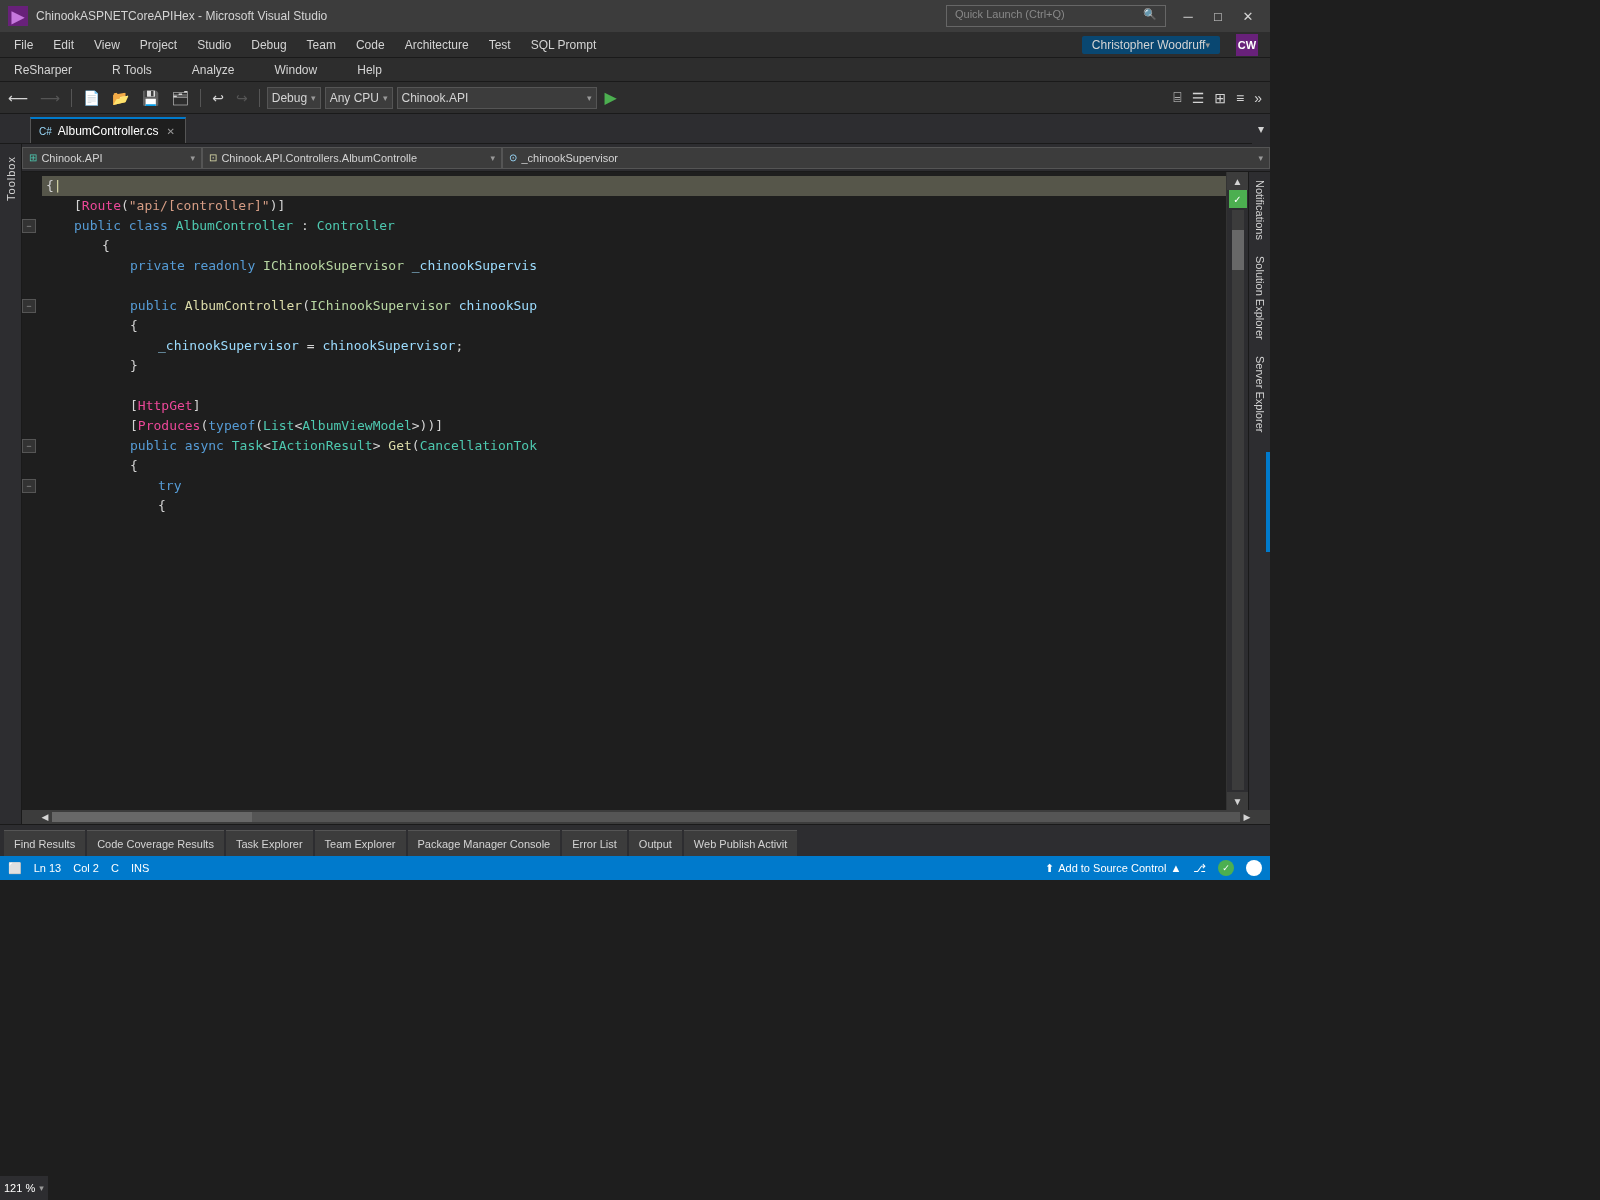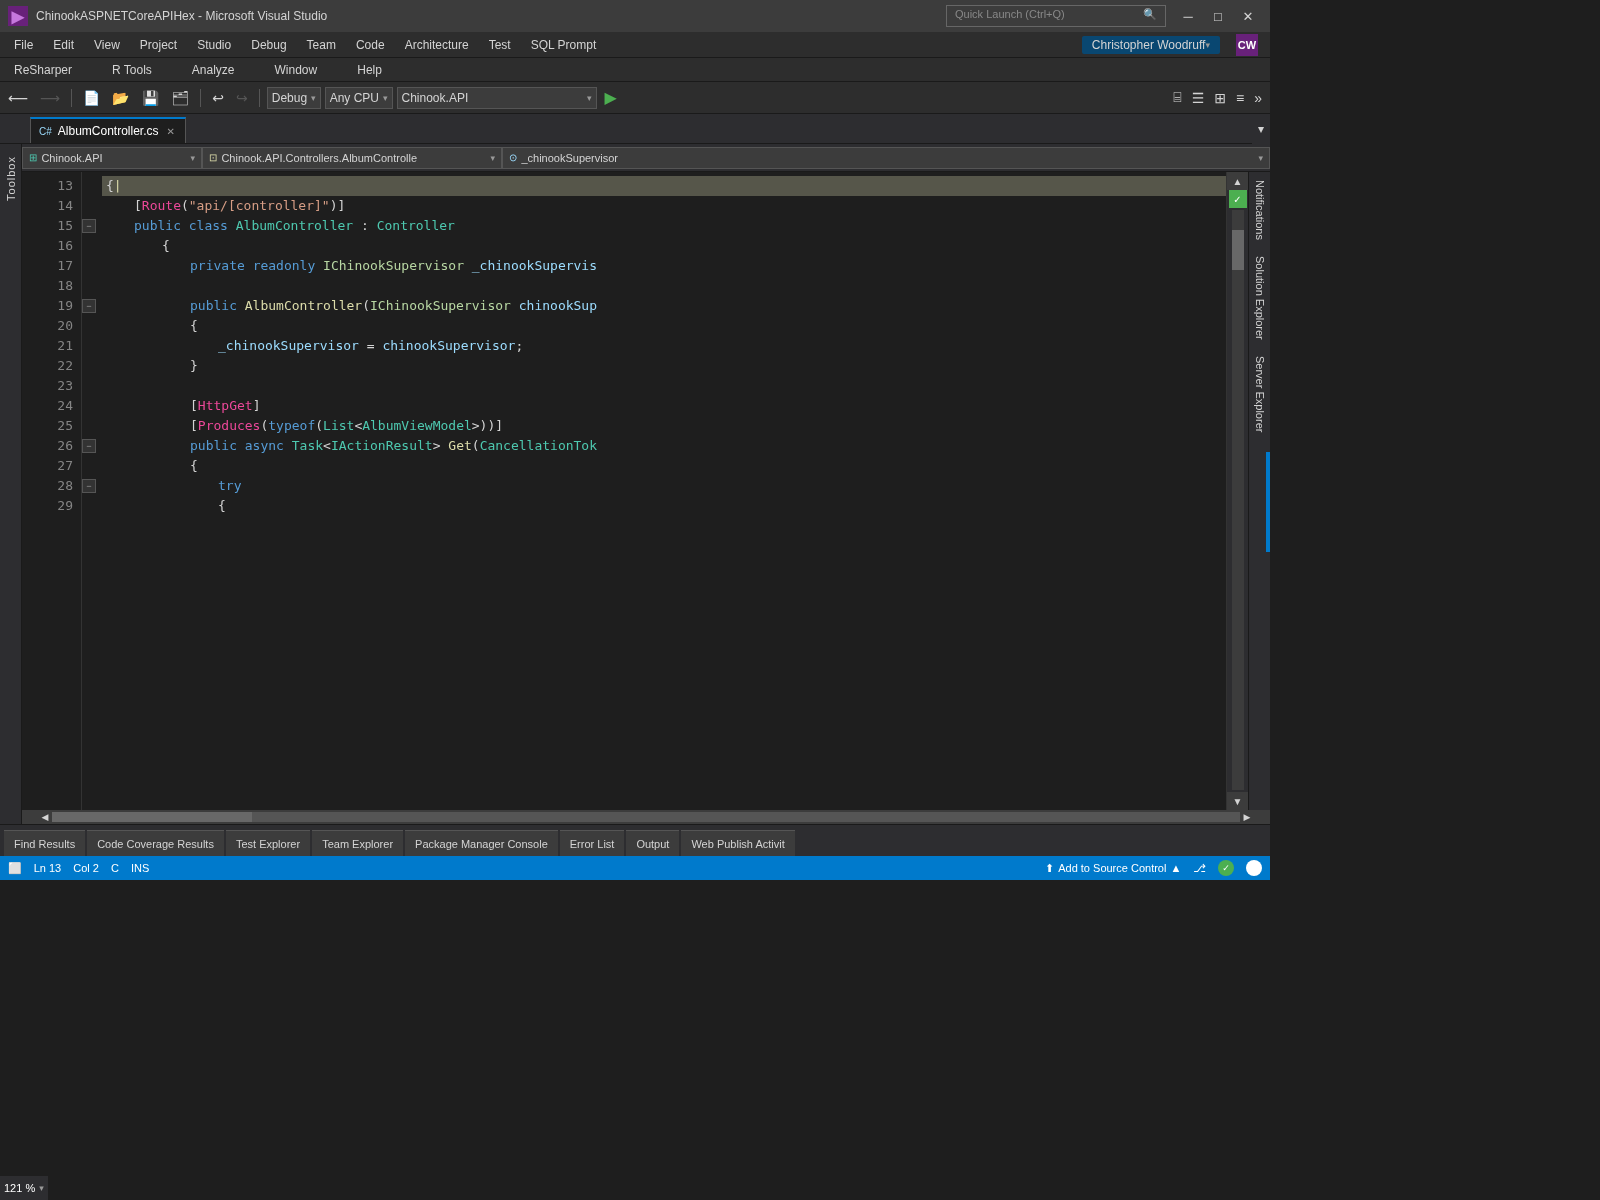--- a/index.html
+++ b/index.html
@@ -543,39 +543,20 @@
       </div>
       <div class="nav-dropdown" style="flex:1;">
         <span style="font-size:10px;color:#9cdcfe;">⊙</span>
         <span>_chinookSupervisor</span>
         <span class="dropdown-arrow" style="margin-left:auto;">▾</span>
       </div>
     </div>
 
     <div id="code-area">
 
-      <div id="line-numbers">
-        <div>13</div>
-        <div>14</div>
-        <div>15</div>
-        <div>16</div>
-        <div>17</div>
-        <div>18</div>
-        <div>19</div>
-        <div>20</div>
-        <div>21</div>
-        <div>22</div>
-        <div>23</div>
-        <div>24</div>
-        <div>25</div>
-        <div>26</div>
-        <div>27</div>
-        <div>28</div>
-        <div>29</div>
-      </div>
 
       <div id="marker-col" style="width:20px;padding-top:4px;">
         <div style="height:20px;"></div>
         <div style="height:20px;"></div>
         <div style="height:20px;display:flex;align-items:center;">
           <div class="collapse-btn">−</div>
         </div>
         <div style="height:20px;"></div>
         <div style="height:20px;"></div>
         <div style="height:20px;"></div>
@@ -708,21 +689,21 @@
       <button class="scroll-arrow">▶</button>
     </div>
 
   </div>
 
 </div>
 
 <div id="bottom-tabs">
   <div class="bottom-tab">Find Results</div>
   <div class="bottom-tab">Code Coverage Results</div>
-  <div class="bottom-tab">Test Explorer</div>
+  <div class="bottom-tab">Task Explorer</div>
   <div class="bottom-tab">Team Explorer</div>
   <div class="bottom-tab">Package Manager Console</div>
   <div class="bottom-tab">Error List</div>
   <div class="bottom-tab">Output</div>
   <div class="bottom-tab">Web Publish Activit</div>
 </div>
 
 <div id="status-bar">
   <div class="status-item">
     <span>⬜</span>

